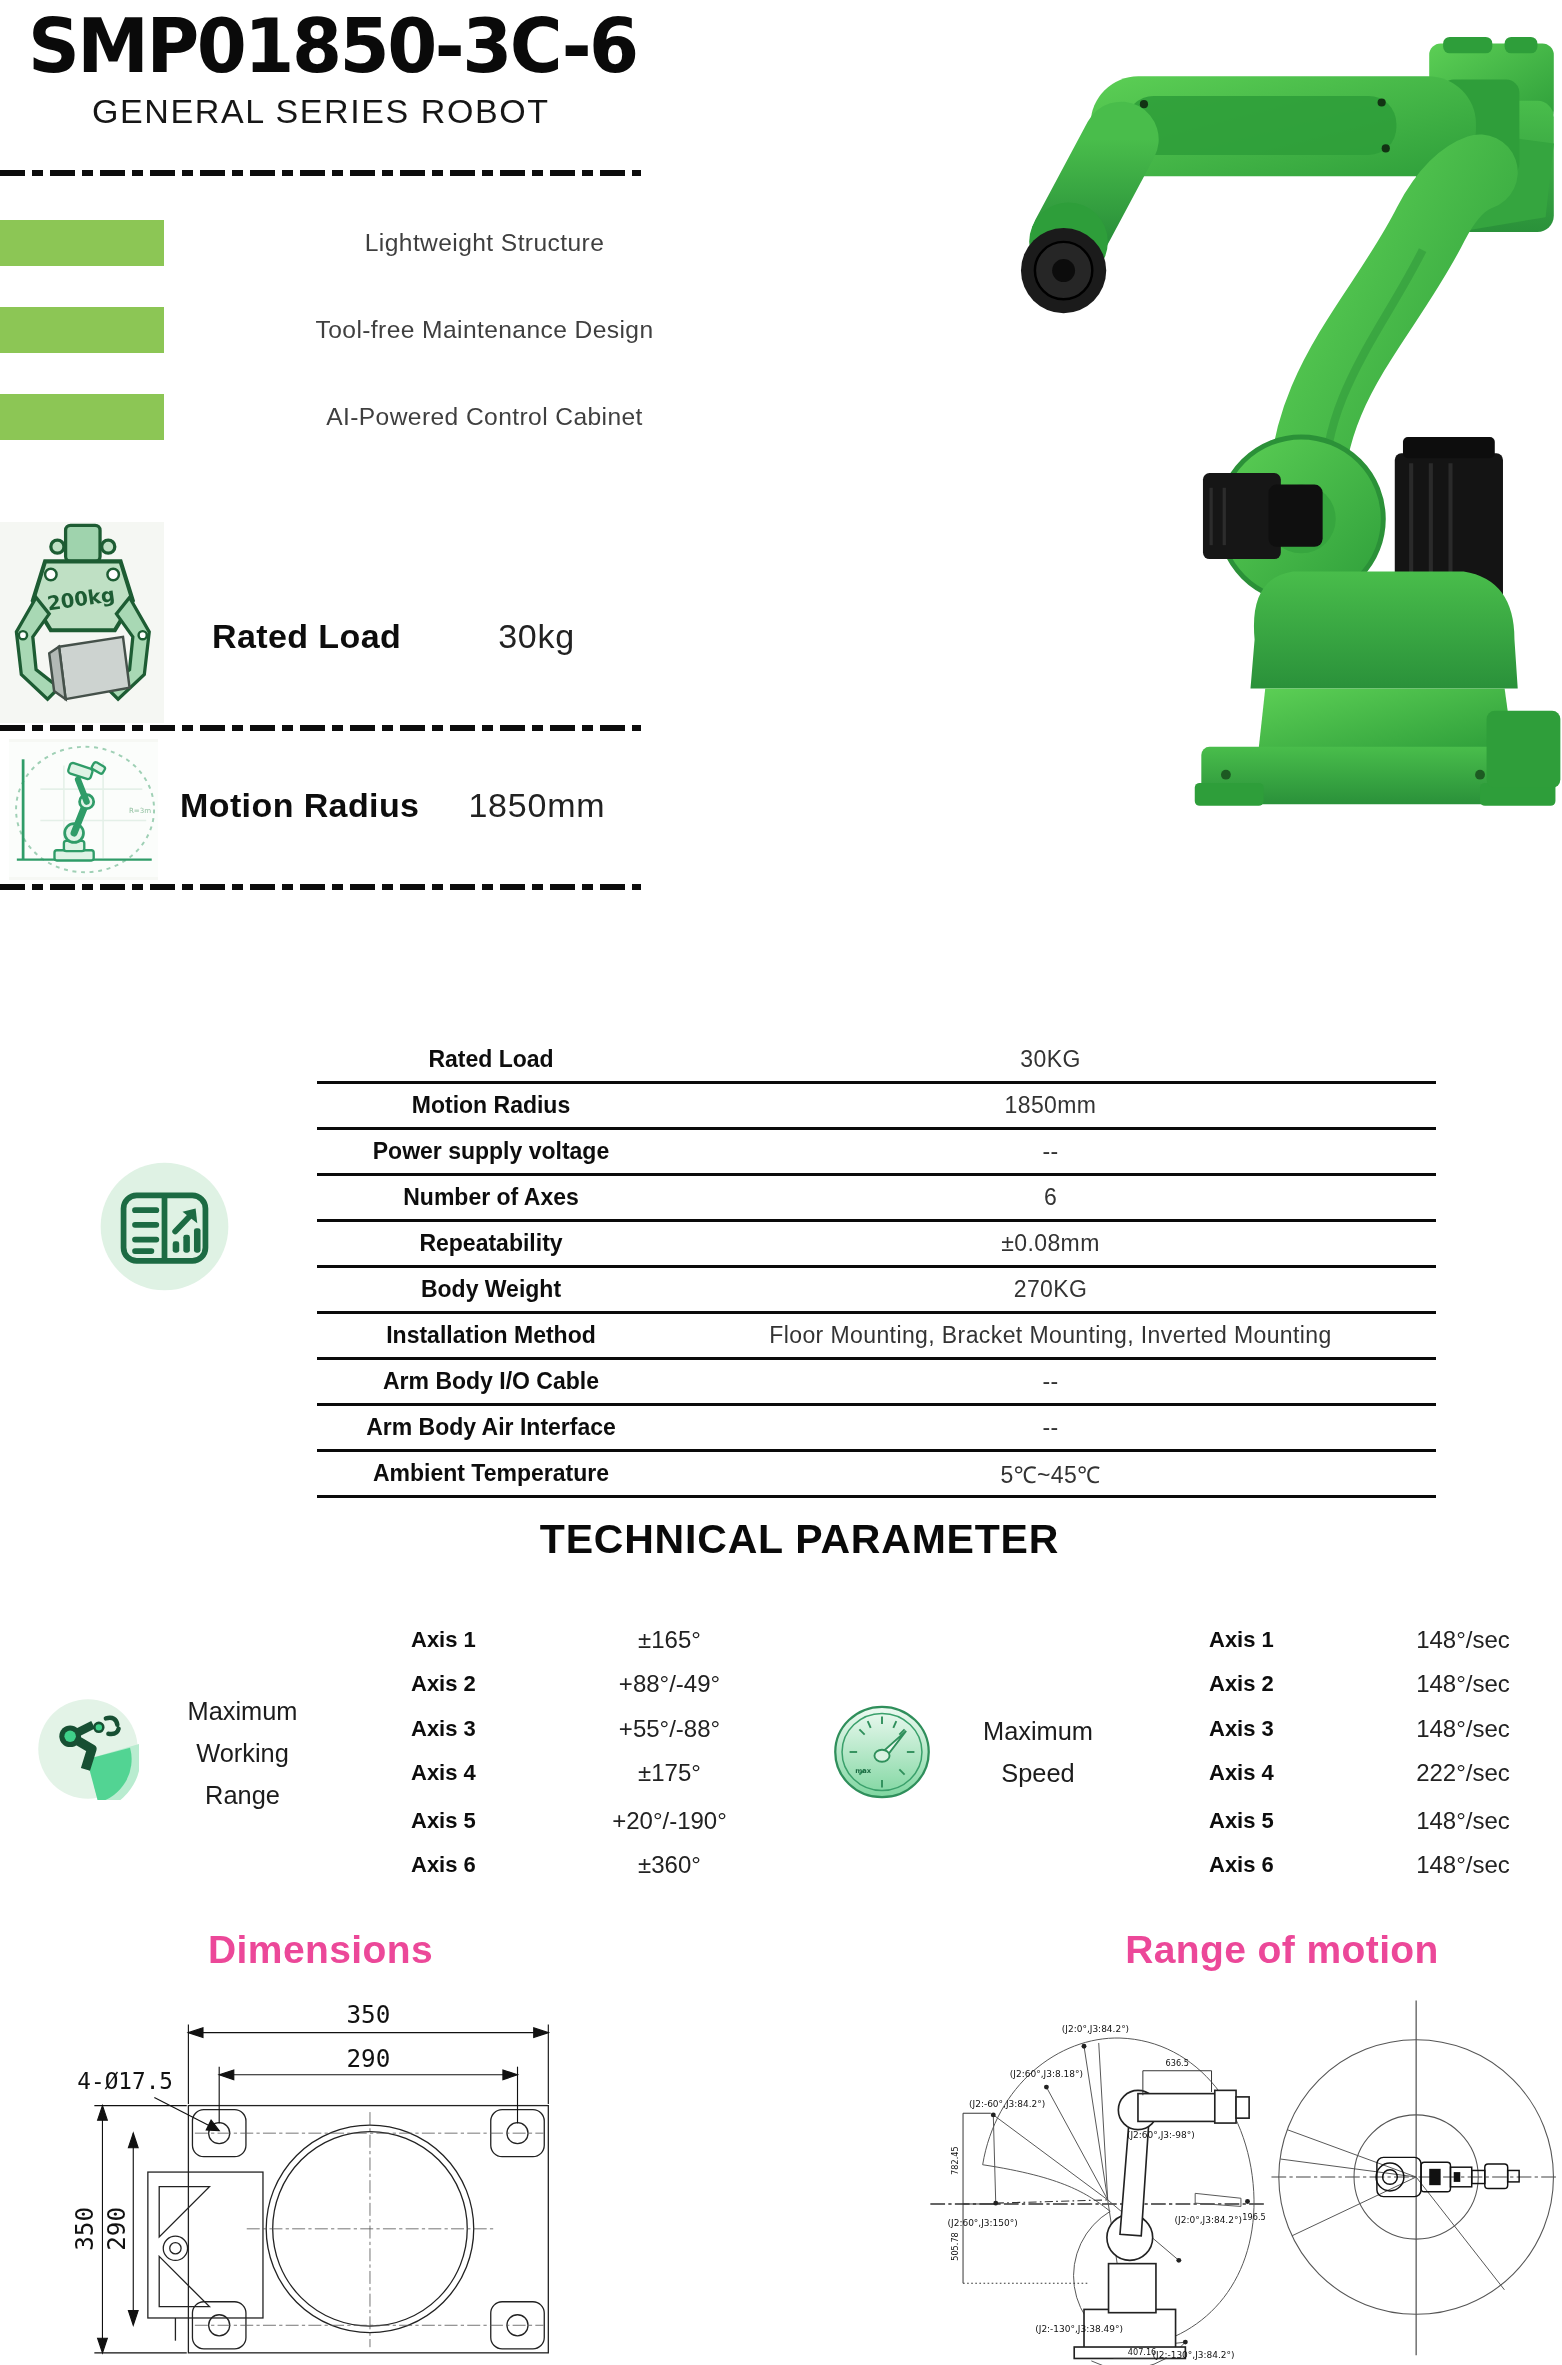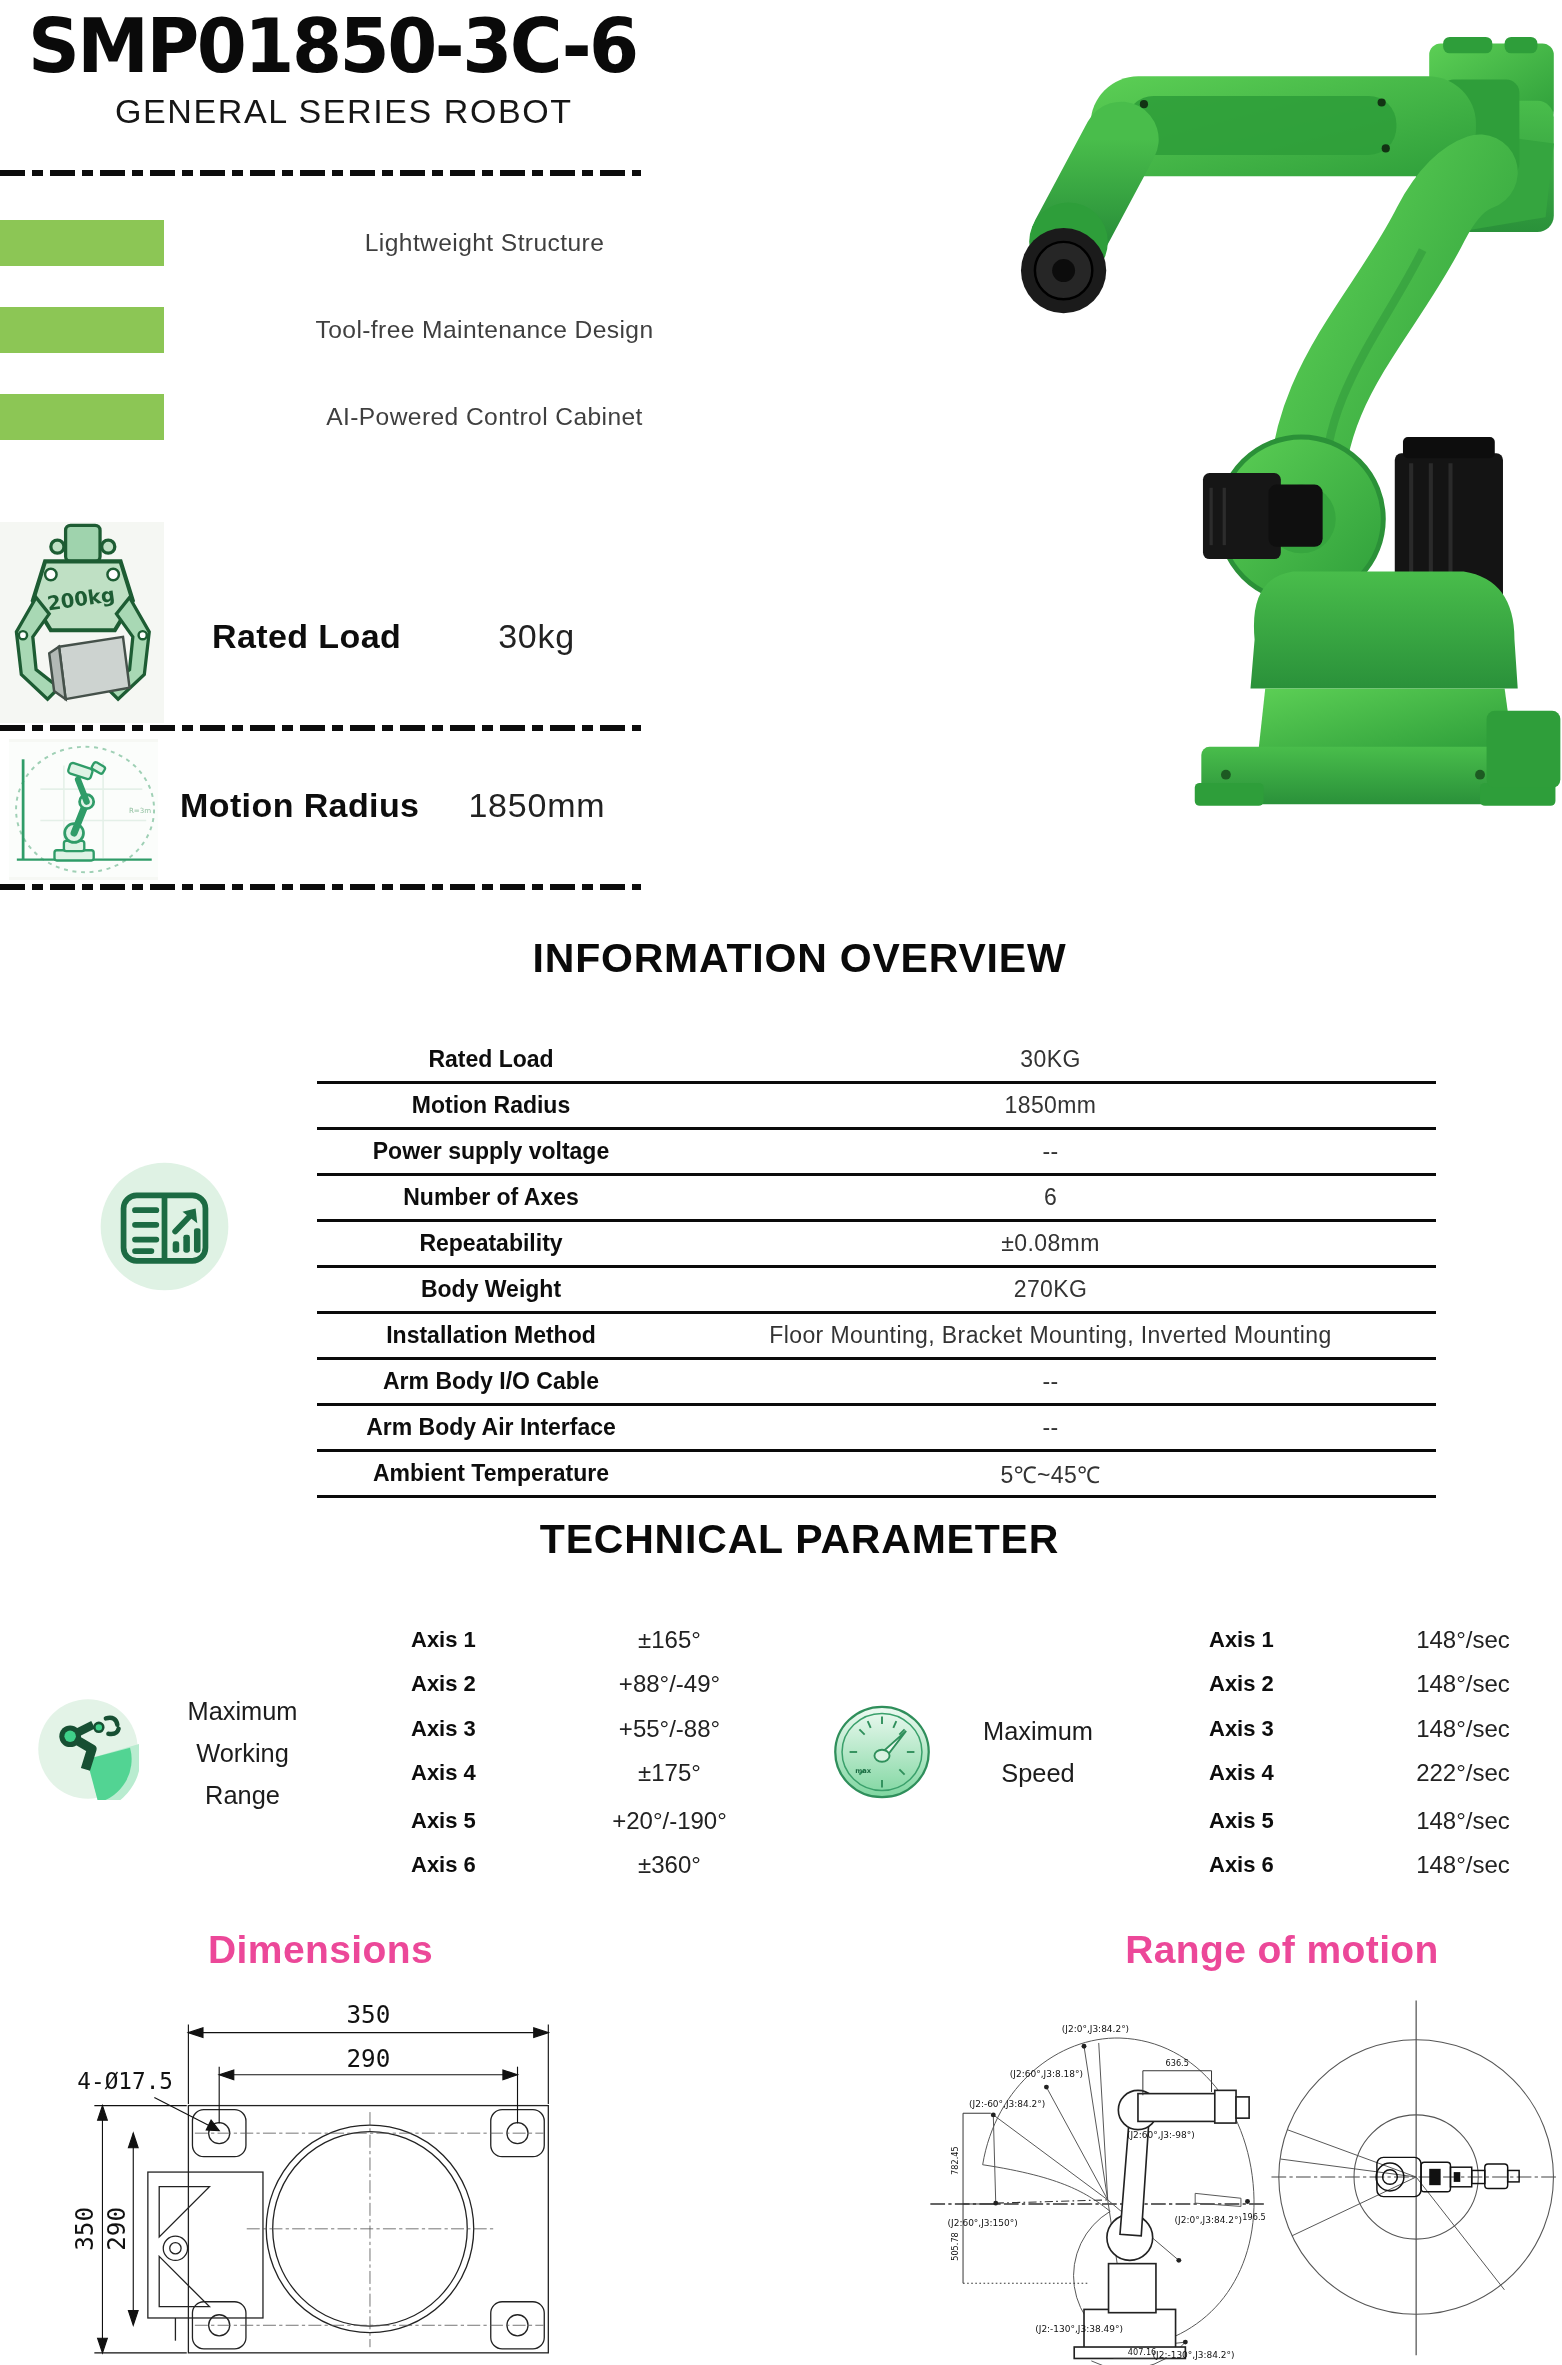--- a/index.html
+++ b/index.html
@@ -3,21 +3,21 @@
 <meta charset="utf-8">
 <style>
   html,body{margin:0;padding:0;background:#fff;}
   #page{position:relative;width:1563px;height:2366px;background:#ffffff;overflow:hidden;
         font-family:"Liberation Sans",sans-serif;color:#111;}
   .abs{position:absolute;}
 
   
   .model-title{left:28px;top:1.6px;font-family:"DejaVu Sans",sans-serif;font-weight:900;
                font-size:72px;letter-spacing:-2.5px;color:#0a0a0a;transform:scaleY(1.04);transform-origin:top left;}
-  .series-sub{left:92px;top:92px;font-size:34px;letter-spacing:1.6px;color:#161616;margin-left:23px;}
+  .series-sub{left:92px;top:92px;font-size:34px;letter-spacing:1.6px;color:#161616;}
 
   .dash-line{height:5.7px;width:641px;left:0;
     background:repeating-linear-gradient(90deg,#0c0c0c 0 24.6px,transparent 24.6px 32px,#0c0c0c 32px 43px,transparent 43px 50px);}
 
   
   .feat-bar{left:0;width:164px;height:46px;background:#8CC655;}
   .feat-text{left:271px;width:427px;height:46px;display:flex;align-items:center;justify-content:center;
              font-size:24.6px;color:#3f3f3f;letter-spacing:0.4px;}
 
   
@@ -167,21 +167,20 @@
       <rect x="106" y="28" width="16" height="10" rx="3" fill="#dff3e6" stroke="#2f9c68" stroke-width="3" transform="rotate(30 114 33)"></rect>
       <text x="153" y="90" font-size="9" fill="#8fbf9f">R=3m</text>
     </svg>
   </div>
   <div class="abs" style="left:180px;top:772px;width:623px;height:66px;display:flex;align-items:center;">
     <span class="hero-label">Motion Radius</span>
     <span class="hero-value" style="margin-left:49px;">1850mm</span>
   </div>
   <div class="abs dash-line" style="top:884px;"></div>
 
-  <div class="abs section-title" style="top:935px;">INFORMATION OVERVIEW</div>
 
   <div class="abs" style="left:99px;top:1161px;width:131px;height:131px;">
     <svg width="131" height="131" viewBox="0 0 160 160">
       <circle cx="80" cy="80" r="78" fill="#dff2e4"></circle>
       <rect x="30" y="42" width="100" height="80" rx="16" fill="none" stroke="#1c6b43" stroke-width="7"></rect>
       <line x1="80" y1="42" x2="80" y2="122" stroke="#1c6b43" stroke-width="7"></line>
       <line x1="44" y1="60" x2="70" y2="60" stroke="#1c6b43" stroke-width="7" stroke-linecap="round"></line>
       <line x1="44" y1="78" x2="70" y2="78" stroke="#1c6b43" stroke-width="7" stroke-linecap="round"></line>
       <line x1="44" y1="96" x2="70" y2="96" stroke="#1c6b43" stroke-width="7" stroke-linecap="round"></line>
       <line x1="44" y1="110" x2="64" y2="110" stroke="#1c6b43" stroke-width="7" stroke-linecap="round"></line>

